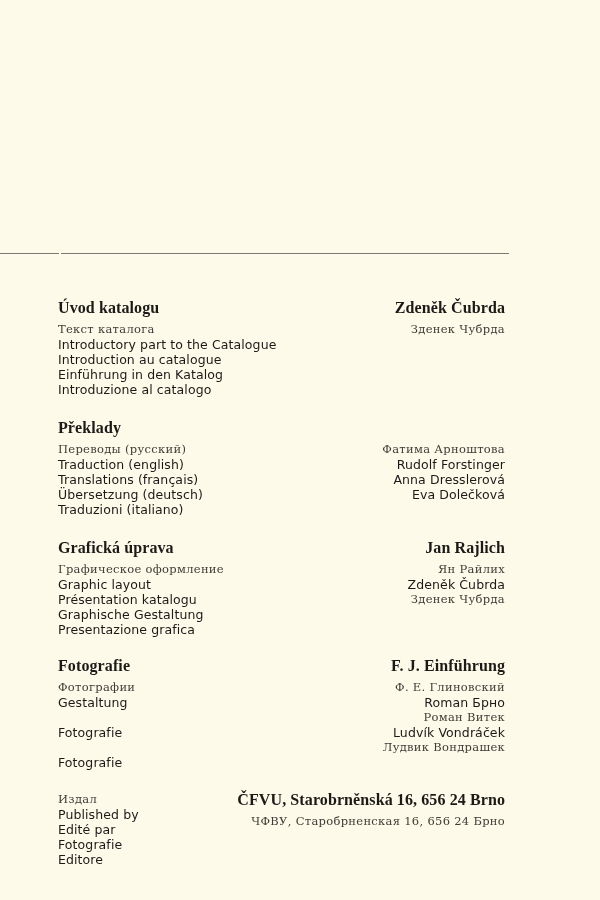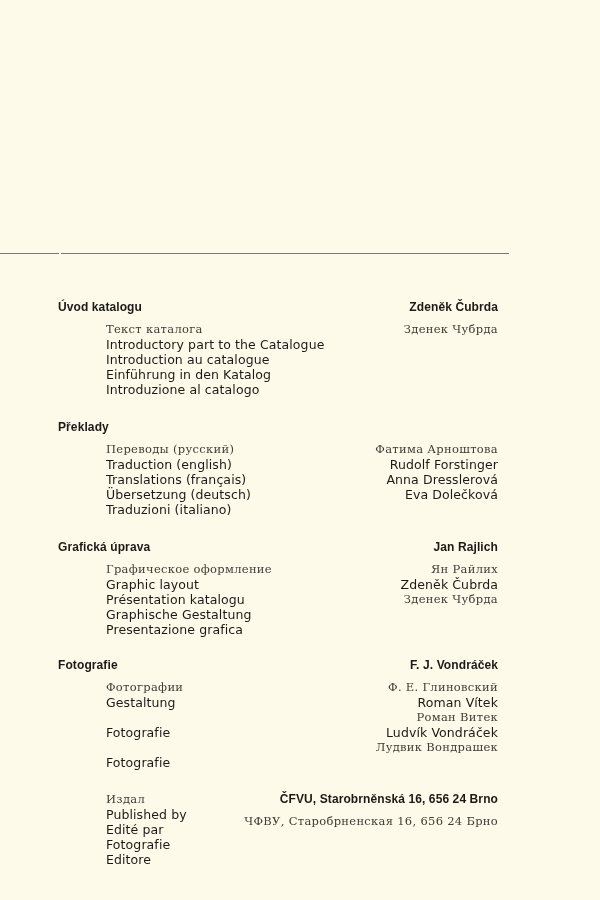--- a/index.html
+++ b/index.html
@@ -30,43 +30,42 @@
       width: 448px;
     }
     .left {
       position: absolute;
       left: 0;
       top: 0;
       width: 260px;
     }
     .right {
       position: absolute;
-      right: 8px;
+      right: 1px;
       top: 0;
       width: 300px;
       text-align: right;
     }
     .heading {
-      font-family: Liberation Sans, sans-serif;
+      font-family: Liberation Serif, serif;
       font-weight: bold;
-      font-size: 12px;
+      font-size: 16px;
       line-height: 15px;
       height: 15px;
       margin-bottom: 7px;
       letter-spacing: 0.1px;
       white-space: nowrap;
     }
     .line {
       font-family: "DejaVu Sans", sans-serif;
       font-size: 12.5px;
       line-height: 15px;
       height: 15px;
       white-space: nowrap;
       letter-spacing: 0.1px;
-      margin-left: 48px;
     }
     .line.cyr {
       font-family: "DejaVu Serif", serif;
       font-size: 11.5px;
       color: #403c36;
       letter-spacing: 0.3px;
     }
     .line.bold {
       font-weight: normal;
       text-align: right;
@@ -133,23 +132,23 @@
 
 <div class="section" style="top:658px;">
   <div class="left">
     <div class="heading">Fotografie</div>
     <div class="line cyr">Фотографии</div>
     <div class="line">Gestaltung</div>
     <div class="line gap">Fotografie</div>
     <div class="line gap">Fotografie</div>
   </div>
   <div class="right">
-    <div class="heading">F. J. Vondráček</div>
+    <div class="heading">F. J. Einführung</div>
     <div class="line cyr">Ф. Е. Глиновский</div>
-    <div class="line bold">Roman Vítek</div>
+    <div class="line bold">Roman Брно</div>
     <div class="line cyr">Роман Витек</div>
     <div class="line bold">Ludvík Vondráček</div>
     <div class="line cyr">Лудвик Вондрашек</div>
   </div>
 </div>
 
 <div class="section" style="top:792px;">
   <div class="left">
     <div class="line cyr">Издал</div>
     <div class="line">Published by</div>

